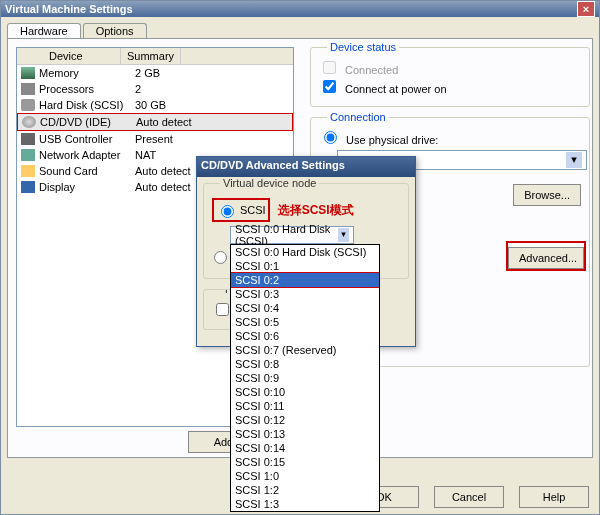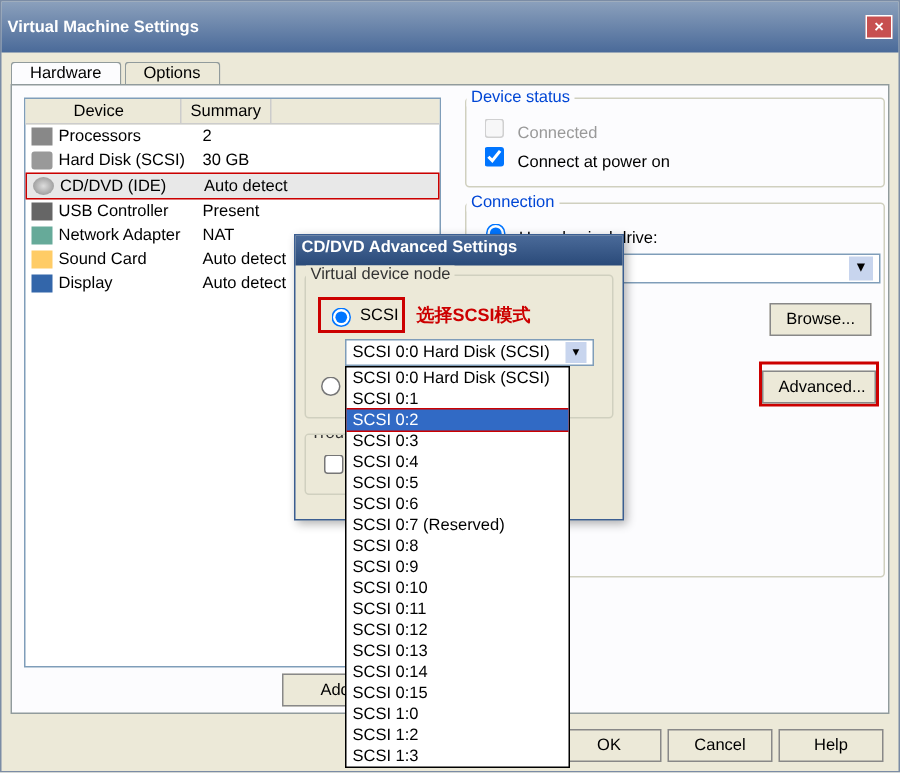--- a/index.html
+++ b/index.html
@@ -1,18 +1,18 @@
 <!DOCTYPE html>
 <html><head>
 <meta charset="utf-8">
 <style>
 * { box-sizing: border-box; font-family: Tahoma, sans-serif; font-size: 11px; }
 body { margin: 0; background: #ece9d8; width: 600px; height: 515px; overflow: hidden; position: relative; }
 .main-window { position: absolute; top: 0; left: 0; width: 600px; height: 515px; background: #ece9d8; border: 1px solid #7b8ca5; }
-.titlebar { height: 34px; background: linear-gradient(#8ba0bc, #4a6a99); color: #fff; display: flex; align-items: center; padding: 0 4px; font-weight: bold; }
+.titlebar { height: 16px; background: linear-gradient(#8ba0bc, #4a6a99); color: #fff; display: flex; align-items: center; padding: 0 4px; font-weight: bold; }
 .titlebar .close { margin-left: auto; width: 18px; height: 16px; background: #c75050; color: #fff; text-align: center; line-height: 14px; border: 1px solid #fff; }
 .tabs { display: flex; margin: 6px 6px 0; }
 .tab { padding: 1px 12px; background: #ece9d8; border: 1px solid #919b9c; border-bottom: none; margin-right: 2px; border-radius: 3px 3px 0 0; position: relative; }
 .tab.active { background: #fcfcfe; z-index: 2; }
 .tab-content { border: 1px solid #919b9c; margin: 0 6px; background: #fcfcfe; padding: 8px; height: 420px; position: relative; }
 .device-list { width: 278px; height: 380px; border: 1px solid #7f9db9; background: #fff; }
 .dl-head { display: flex; background: #ece9d8; border-bottom: 1px solid #ccc; }
 .dl-head span { padding: 2px 6px; border-right: 1px solid #ccc; }
 .dl-head span:first-child { width: 104px; padding-left: 32px; }
 .dl-row { display: flex; padding: 2px 4px; align-items: center; }
@@ -23,39 +23,39 @@
 .ic-cpu { background: #888; }
 .ic-hd { background: #999; border-radius: 2px; }
 .ic-cd { background: radial-gradient(#ddd, #888); border-radius: 50%; }
 .ic-net { background: #6a9; }
 .ic-usb { background: #666; }
 .ic-snd { background: #fc6; }
 .ic-dsp { background: #36a; }
 .add-btn { position: absolute; left: 180px; bottom: 4px; width: 80px; height: 22px; background: #ece9d8; border: 1px solid #888; }
 .right-panel { position: absolute; left: 302px; top: 8px; width: 280px; }
 .fieldset { border: 1px solid #d0d0bf; border-radius: 3px; padding: 10px 8px; margin-bottom: 10px; position: relative; }
-.fieldset .legend { position: absolute; top: -7px; left: 0; background: #fcfcfe; padding: 0 3px; color: #0046d5; text-align: center; }
+.fieldset .legend { position: absolute; top: -7px; left: 16px; background: #fcfcfe; padding: 0 3px; color: #0046d5; text-align: center; }
 .chk, .rad { margin-right: 6px; }
 .disabled { color: #999; }
 .btn { background: #ece9d8; border: 1px solid #888; padding: 2px 10px; height: 22px; }
 .red-box { border: 2px solid #c00; }
 .adv-btn-box { position: absolute; left: 505px; top: 240px; width: 80px; height: 30px; display: flex; align-items: flex-end; }
 .sel-full { width: 250px; height: 20px; border: 1px solid #7f9db9; background: #fff; display: flex; align-items: center; padding: 0 4px; }
 .sel-full .arr { margin-left: auto; width: 16px; height: 16px; background: #c8d5ee; text-align: center; line-height: 14px; }
-.footer-btns { position: absolute; right: 10px; bottom: 6px; display: flex; gap: 4px; }
+.footer-btns { position: absolute; right: 10px; bottom: 6px; display: flex; gap: 15px; }
 .footer-btns .btn { width: 70px; }
 
 .sub-dialog { position: absolute; left: 196px; top: 156px; width: 220px; background: #ece9d8; border: 1px solid #3b5e91; box-shadow: 2px 2px 6px rgba(0,0,0,.3); z-index: 10; }
 .sub-titlebar { height: 20px; background: linear-gradient(#4a6a99, #2a4a79); color: #fff; padding: 2px 4px; font-weight: bold; }
 .sub-body { padding: 6px; }
 .sub-body .fieldset { background: #ece9d8; }
 .sub-body .fieldset .legend { background: #ece9d8; color: #333; }
 .scroll-label { color: #c00; font-weight: bold; font-size: 12px; margin-left: 8px; }
 .scsi-row { display: flex; align-items: center; margin: 4px 0; }
-.dd { width: 166px; height: 18px; border: 1px solid #7f9db9; background: #fff; display: flex; align-items: center; padding: 0 4px; position: relative; }
+.dd { width: 124px; height: 18px; border: 1px solid #7f9db9; background: #fff; display: flex; align-items: center; padding: 0 4px; position: relative; }
 .dd .arr { margin-left: auto; width: 14px; height: 14px; background: #c8d5ee; text-align: center; line-height: 12px; font-size: 9px; }
 .dd-list { position: absolute; top: 17px; left: -1px; width: 150px; border: 1px solid #000; background: #fff; z-index: 20; max-height: 340px; overflow: hidden; }
 .dd-item { padding: 1px 4px; white-space: nowrap; }
 .dd-item.hl { background: #316ac5; color: #fff; }
 .dd-item.bord { border: 1px solid #c00; margin: -1px; }
 .trou-group { width: 60px; overflow: hidden; white-space: nowrap; }
 </style>
 </head>
 <body>
 
@@ -70,20 +70,25 @@
     <div class="tab">Options</div>
   </div>
 
   <div class="tab-content">
     <div class="device-list">
       <div class="dl-head">
         <span>Device</span>
         <span>Summary</span>
       </div>
       <div id="dl-rows">
+          <div class="dl-row">
+            <span class="ic ic-mem"></span>
+            <span class="nm">Memory</span>
+            <span>2 GB</span>
+          </div>
           <div class="dl-row">
             <span class="ic ic-cpu"></span>
             <span class="nm">Processors</span>
             <span>2</span>
           </div>
           <div class="dl-row">
             <span class="ic ic-hd"></span>
             <span class="nm">Hard Disk (SCSI)</span>
             <span>30 GB</span>
           </div>

